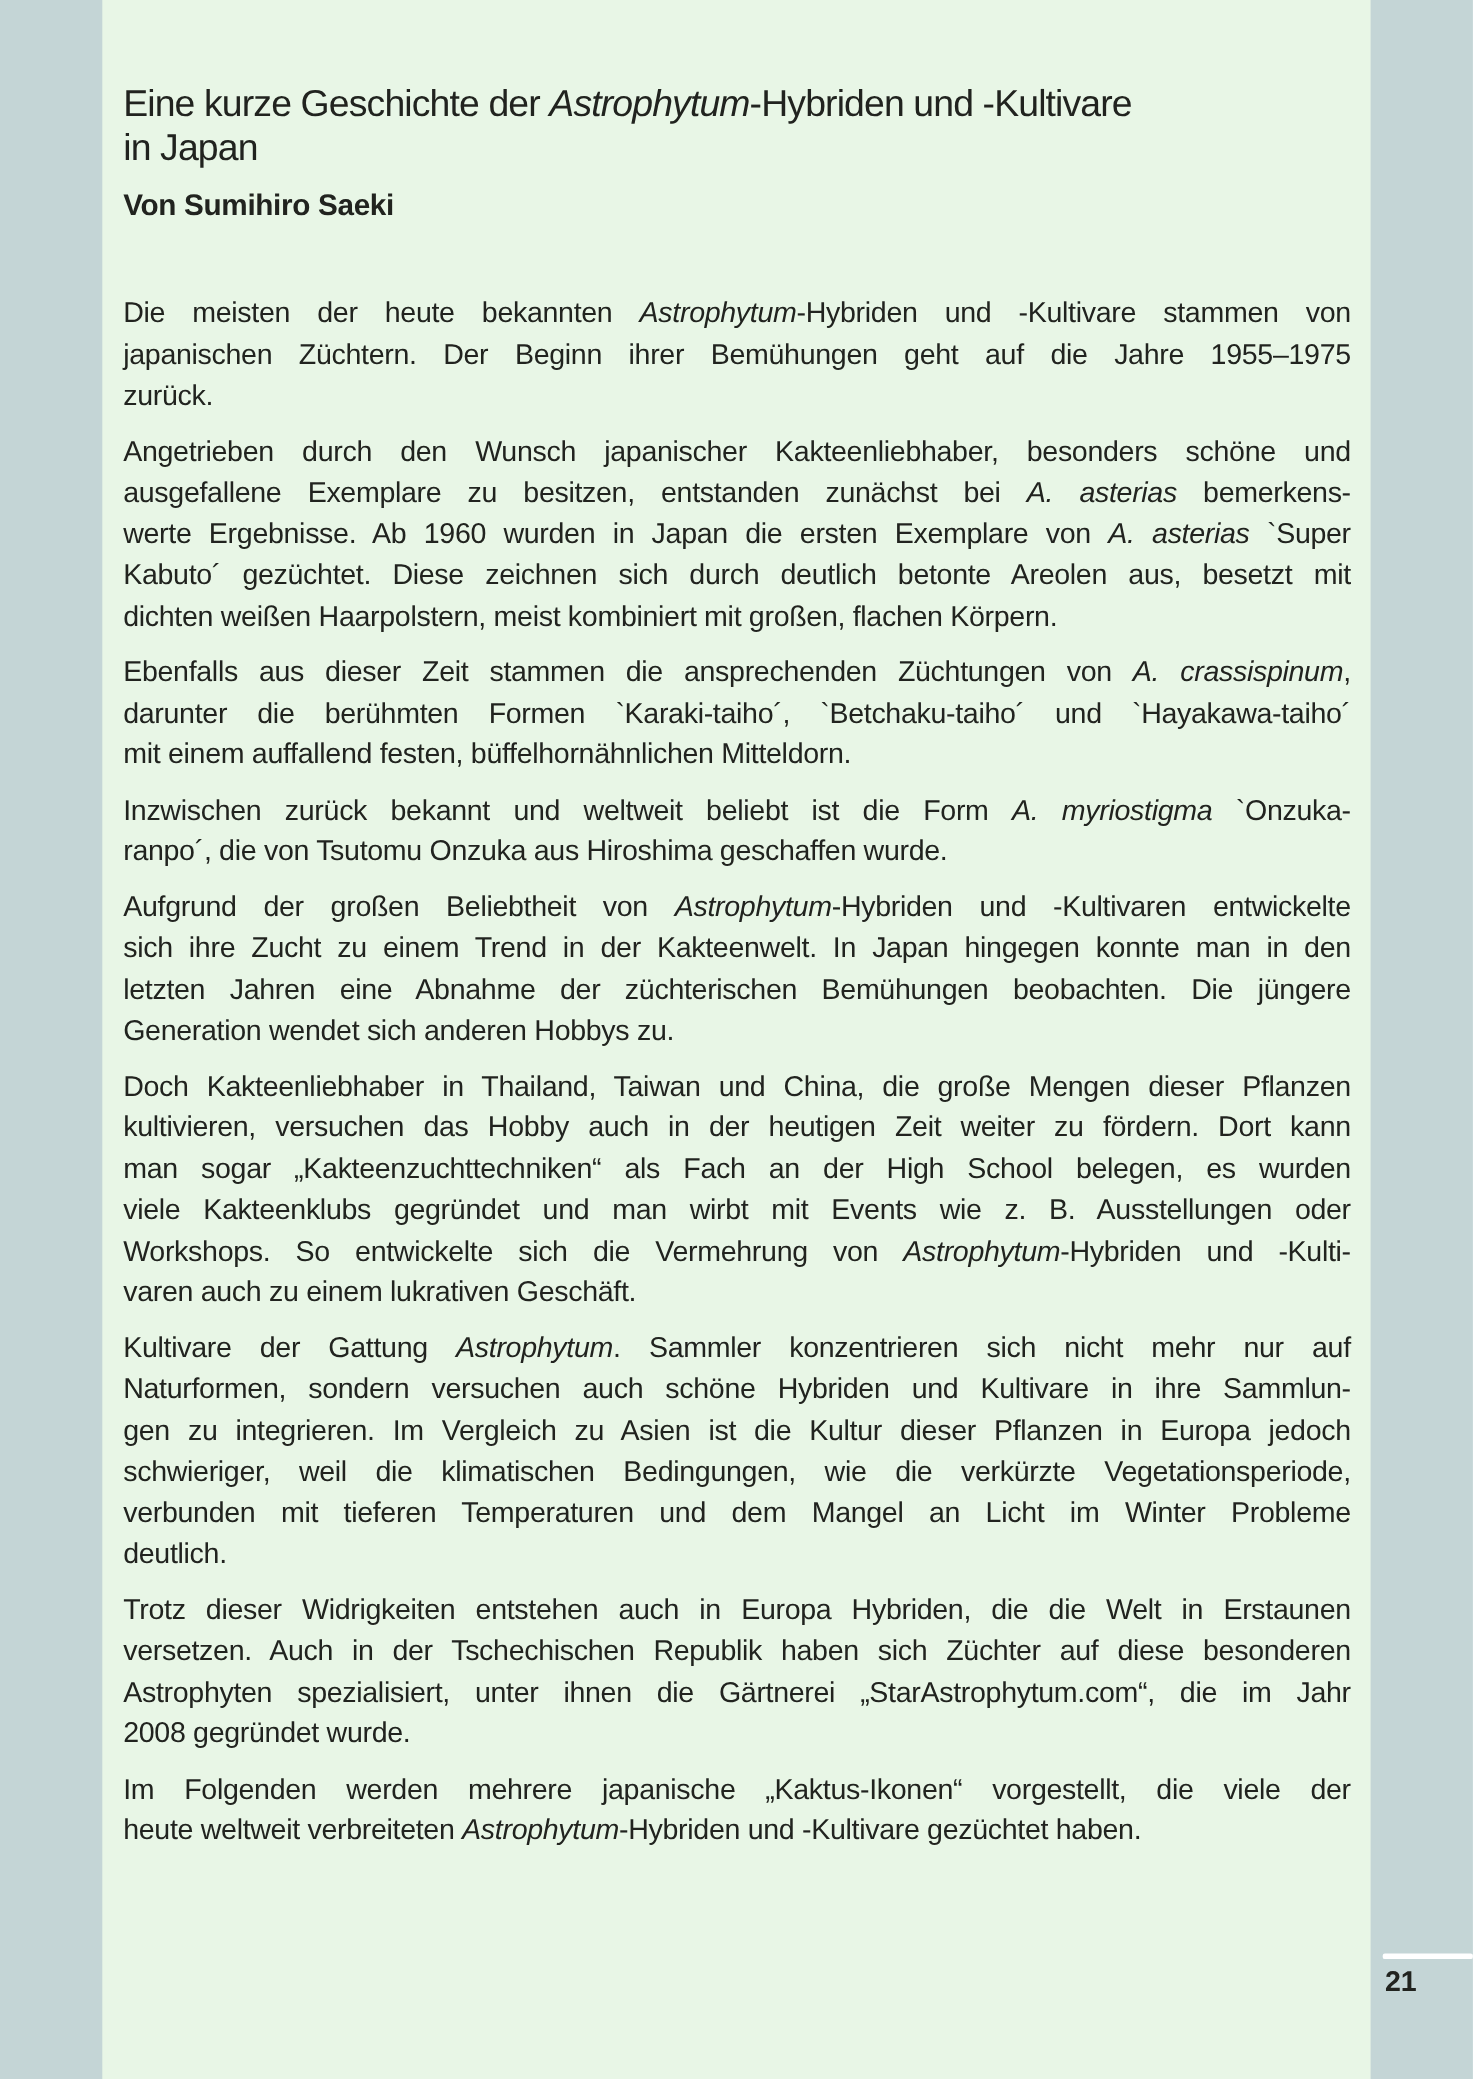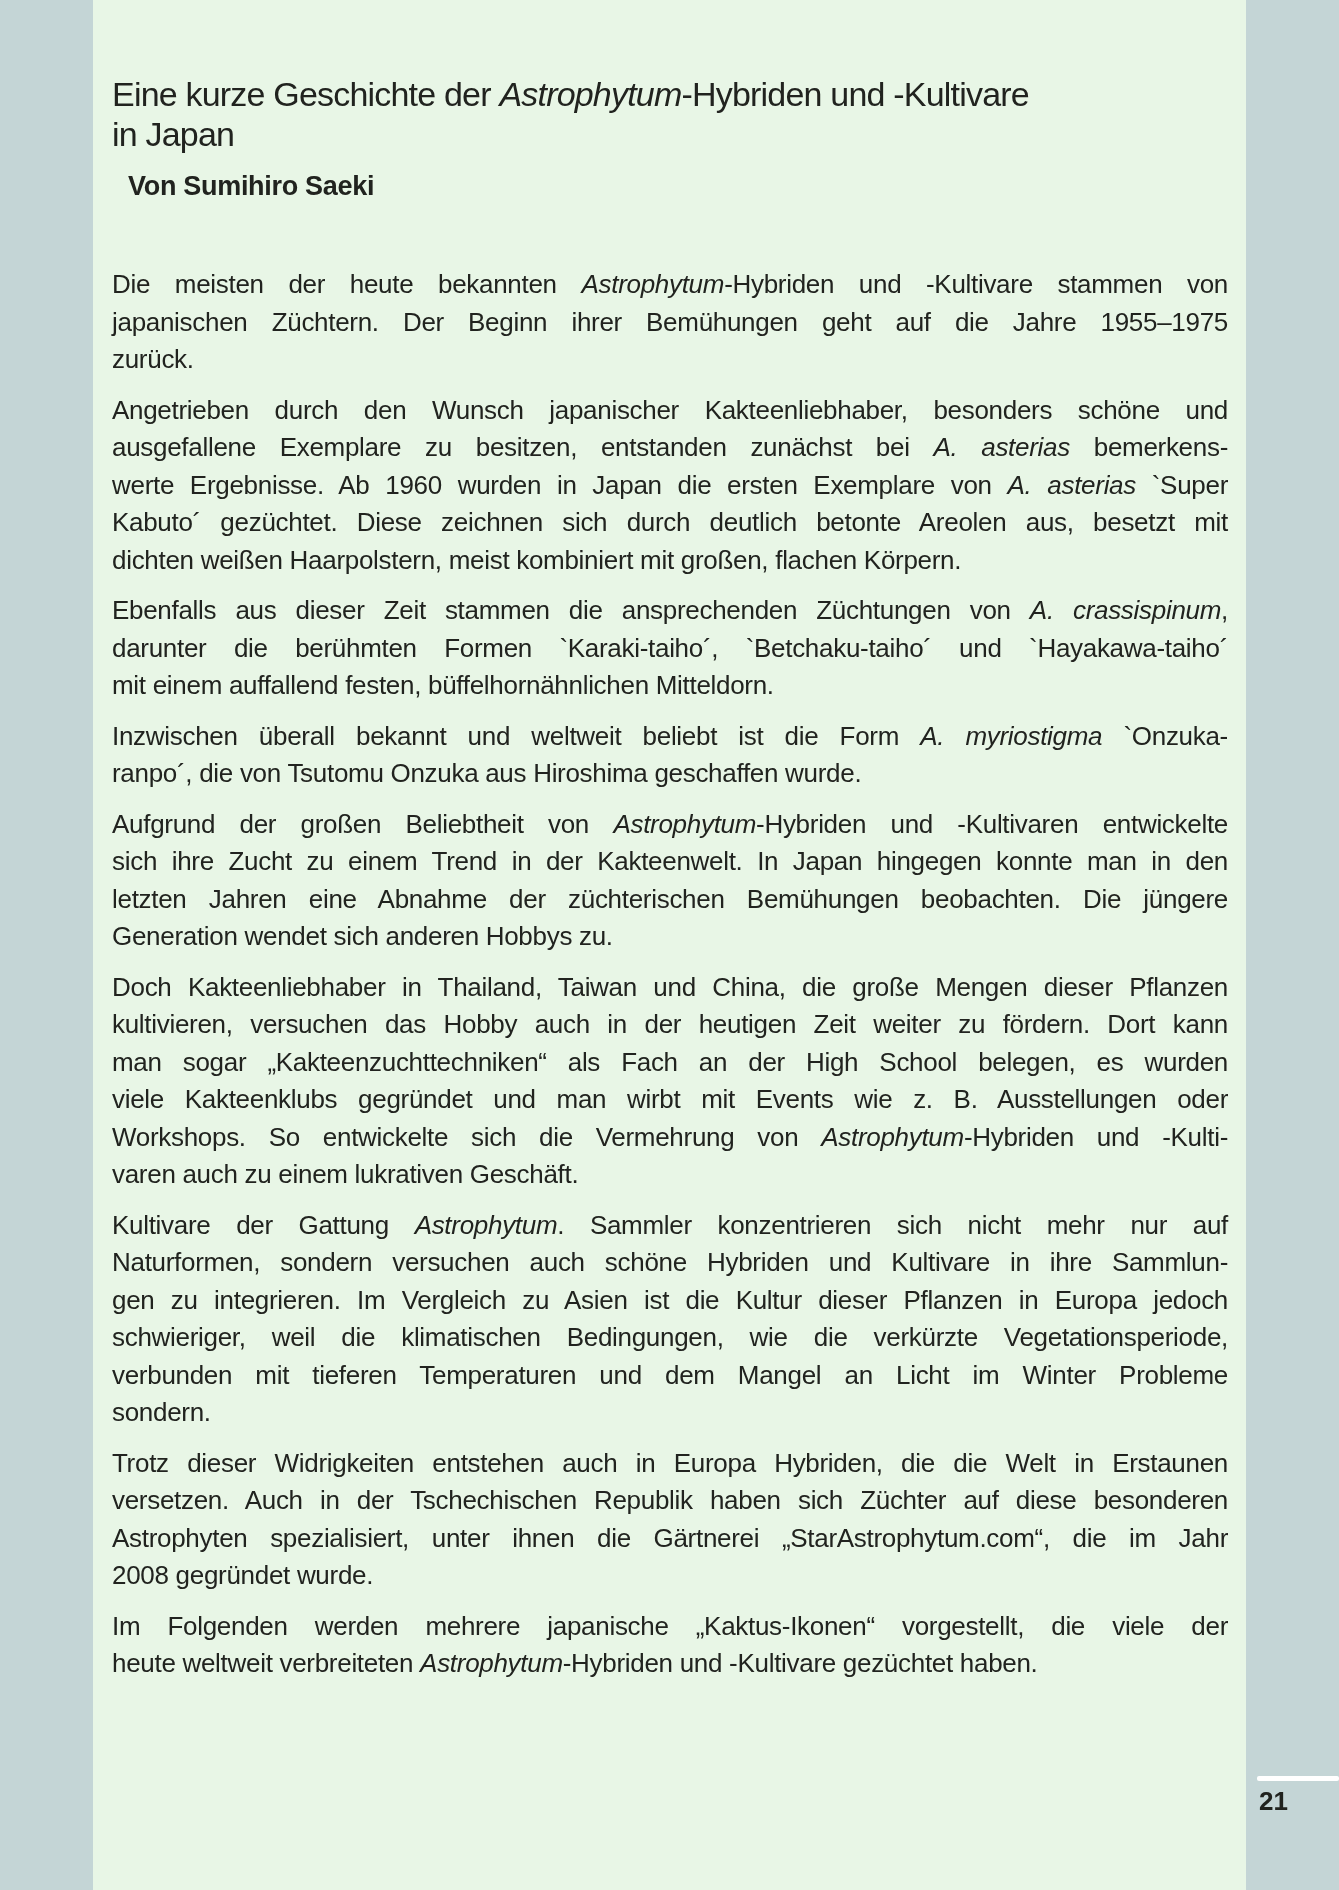--- a/index.html
+++ b/index.html
@@ -27,21 +27,20 @@
   }
   .title{
     position:absolute;top:74px;left:0;width:100%;
     font-size:34px;font-weight:normal;line-height:40px;
     letter-spacing:-0.8px;
   }
   .byline{
     position:absolute;top:169px;left:0;width:100%;
     font-size:27px;font-weight:bold;line-height:34px;
     letter-spacing:-0.3px;
-    margin-left:16px;
   }
   .bodytext{
     position:absolute;top:266px;left:0;width:100%;
     font-size:26px;line-height:37.5px;
     letter-spacing:-0.3px;
   }
   .para{margin:0 0 13px 0;}
   .para:last-child{margin-bottom:17px;}
   .line{
     text-align:justify;
@@ -89,21 +88,21 @@
           <div class="line"><span>werte Ergebnisse. Ab 1960 wurden in Japan die ersten Exemplare von </span><em>A. asterias</em><span> `Super</span></div>
           <div class="line"><span>Kabuto´ gezüchtet. Diese zeichnen sich durch deutlich betonte Areolen aus, besetzt mit</span></div>
           <div class="line last"><span>dichten weißen Haarpolstern, meist kombiniert mit großen, flachen Körpern.</span></div>
         </div>
         <div class="para">
           <div class="line"><span>Ebenfalls aus dieser Zeit stammen die ansprechenden Züchtungen von </span><em>A. crassispinum</em><span>,</span></div>
           <div class="line"><span>darunter die berühmten Formen `Karaki-taiho´, `Betchaku-taiho´ und `Hayakawa-taiho´</span></div>
           <div class="line last"><span>mit einem auffallend festen, büffelhornähnlichen Mitteldorn.</span></div>
         </div>
         <div class="para">
-          <div class="line"><span>Inzwischen überall bekannt und weltweit beliebt ist die Form </span><em>A. myriostigma</em><span> `Onzuka-</span></div>
+          <div class="line"><span>Inzwischen zurück bekannt und weltweit beliebt ist die Form </span><em>A. myriostigma</em><span> `Onzuka-</span></div>
           <div class="line last"><span>ranpo´, die von Tsutomu Onzuka aus Hiroshima geschaffen wurde.</span></div>
         </div>
         <div class="para">
           <div class="line"><span>Aufgrund der großen Beliebtheit von </span><em>Astrophytum</em><span>-Hybriden und -Kultivaren entwickelte</span></div>
           <div class="line"><span>sich ihre Zucht zu einem Trend in der Kakteenwelt. In Japan hingegen konnte man in den</span></div>
           <div class="line"><span>letzten Jahren eine Abnahme der züchterischen Bemühungen beobachten. Die jüngere</span></div>
           <div class="line last"><span>Generation wendet sich anderen Hobbys zu.</span></div>
         </div>
         <div class="para">
           <div class="line"><span>Doch Kakteenliebhaber in Thailand, Taiwan und China, die große Mengen dieser Pflanzen</span></div>
@@ -112,21 +111,21 @@
           <div class="line"><span>viele Kakteenklubs gegründet und man wirbt mit Events wie z. B. Ausstellungen oder</span></div>
           <div class="line"><span>Workshops. So entwickelte sich die Vermehrung von </span><em>Astrophytum</em><span>-Hybriden und -Kulti-</span></div>
           <div class="line last"><span>varen auch zu einem lukrativen Geschäft.</span></div>
         </div>
         <div class="para">
           <div class="line"><span>Kultivare der Gattung </span><em>Astrophytum</em><span>. Sammler konzentrieren sich nicht mehr nur auf</span></div>
           <div class="line"><span>Naturformen, sondern versuchen auch schöne Hybriden und Kultivare in ihre Sammlun-</span></div>
           <div class="line"><span>gen zu integrieren. Im Vergleich zu Asien ist die Kultur dieser Pflanzen in Europa jedoch</span></div>
           <div class="line"><span>schwieriger, weil die klimatischen Bedingungen, wie die verkürzte Vegetationsperiode,</span></div>
           <div class="line"><span>verbunden mit tieferen Temperaturen und dem Mangel an Licht im Winter Probleme</span></div>
-          <div class="line last"><span>sondern.</span></div>
+          <div class="line last"><span>deutlich.</span></div>
         </div>
         <div class="para">
           <div class="line"><span>Trotz dieser Widrigkeiten entstehen auch in Europa Hybriden, die die Welt in Erstaunen</span></div>
           <div class="line"><span>versetzen. Auch in der Tschechischen Republik haben sich Züchter auf diese besonderen</span></div>
           <div class="line"><span>Astrophyten spezialisiert, unter ihnen die Gärtnerei „StarAstrophytum.com“, die im Jahr</span></div>
           <div class="line last"><span>2008 gegründet wurde.</span></div>
         </div>
         <div class="para">
           <div class="line"><span>Im Folgenden werden mehrere japanische „Kaktus-Ikonen“ vorgestellt, die viele der</span></div>
           <div class="line last"><span>heute weltweit verbreiteten </span><em>Astrophytum</em><span>-Hybriden und -Kultivare gezüchtet haben.</span></div>

